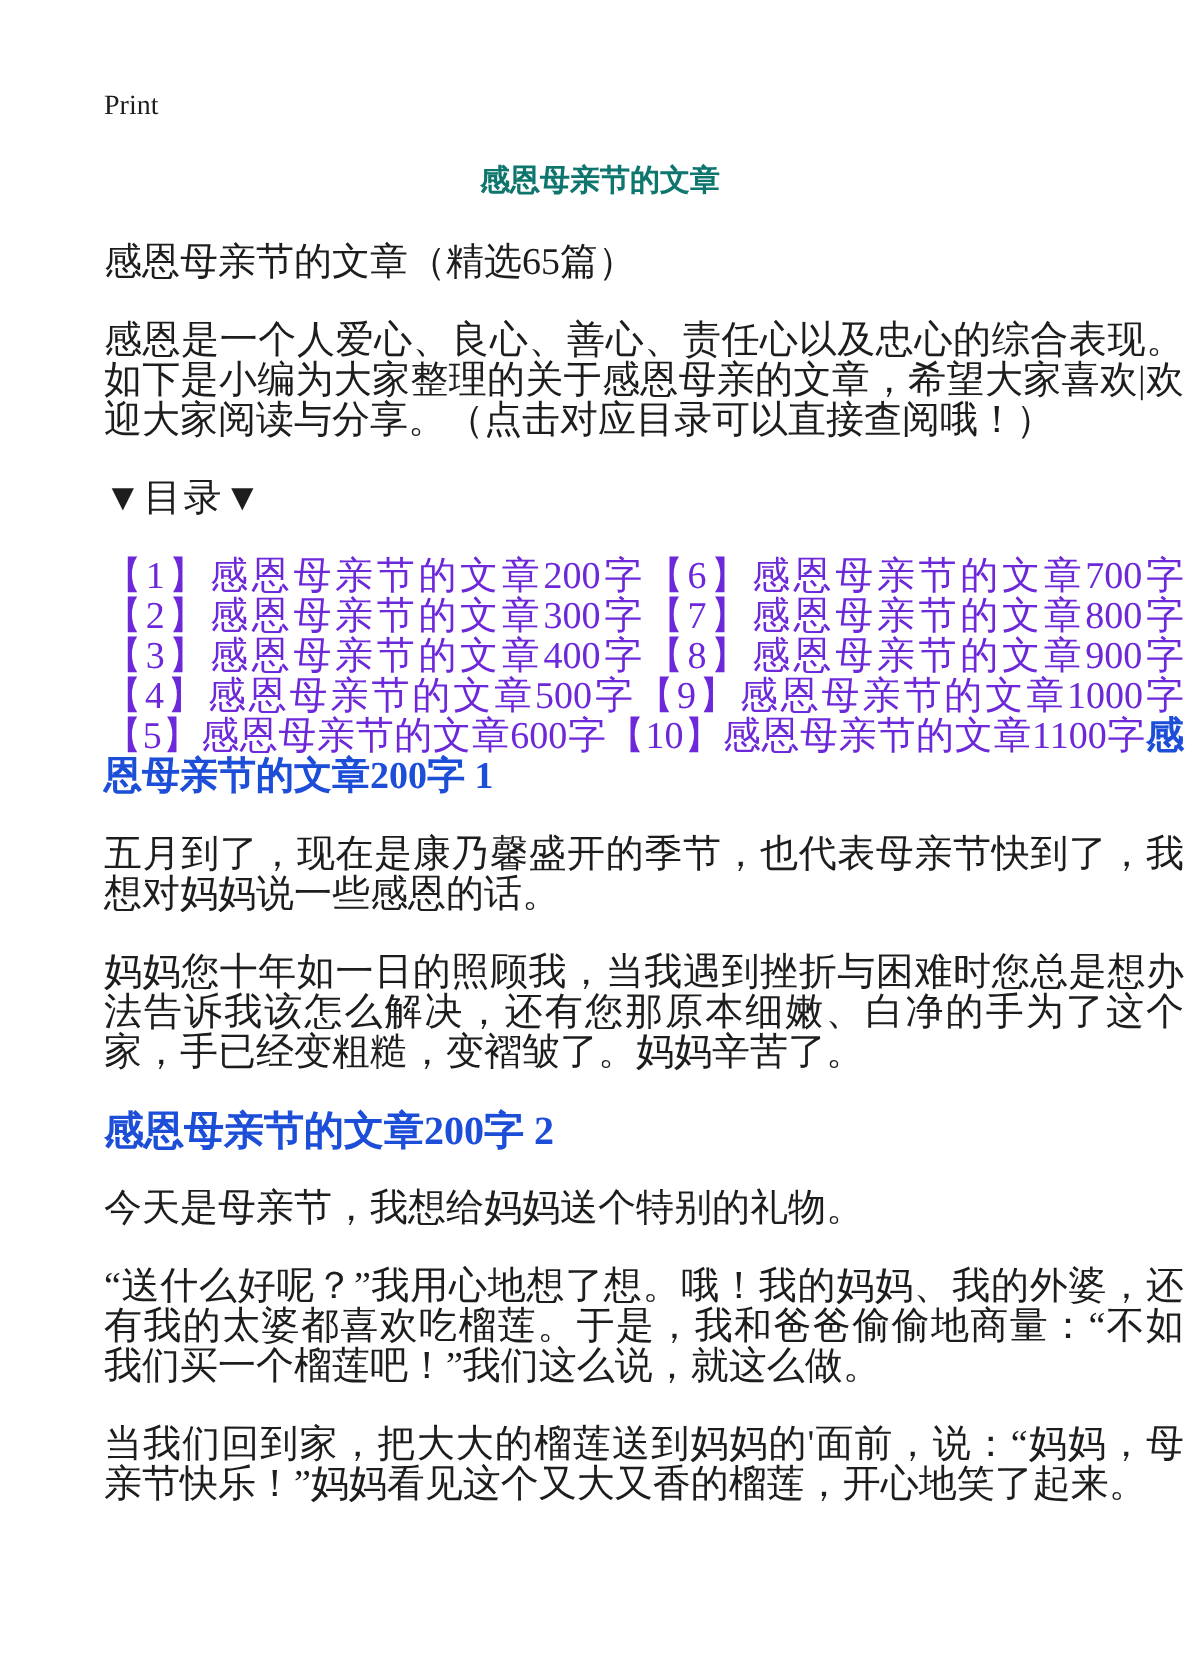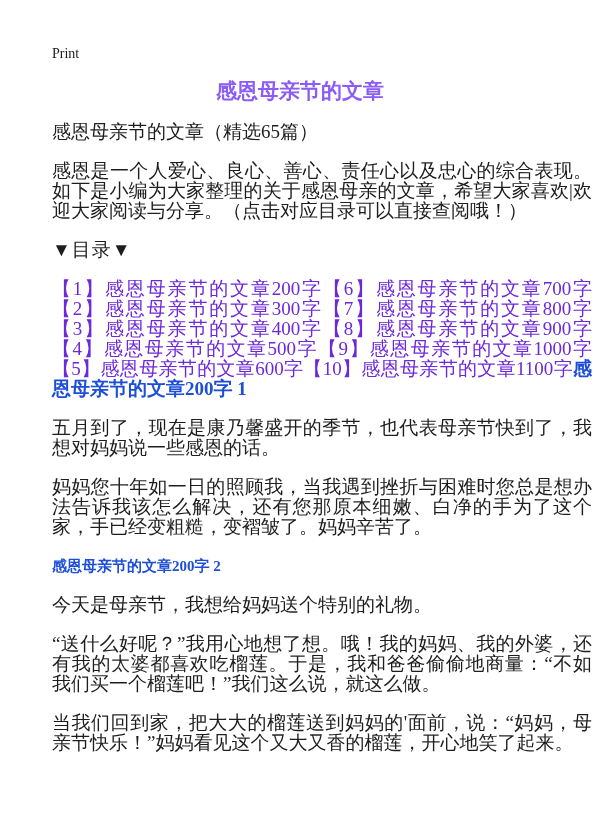--- a/index.html
+++ b/index.html
@@ -20,26 +20,26 @@
     padding: 44px 8px 0 52px;
   }
   .print-link {
     font-size: 14px;
     line-height: 18px;
     color: #1d1d1d;
     cursor: pointer;
     display: inline-block;
   }
   h1.doc-title {
-    font-size: 21px;
+    font-size: 15px;
     line-height: 24px;
     font-weight: bold;
     text-align: center;
     margin: 16px 44px 15px 0; 
-    color: #8b5cf6;
+    color: #0f766e;
   }
   p {
     font-size: 19px;
     line-height: 20px;
     margin: 19px 0;
     text-align: justify;
     text-justify: inter-ideograph;
     word-break: break-all;
   }
   .toc-marker {
@@ -48,21 +48,21 @@
   .toc-item {
     cursor: pointer;
     color: #6d28d9;
     text-decoration: none;
   }
   .inline-heading, .section-heading {
     font-weight: bold;
     color: #1d4ed8;
   }
   .section-heading {
-    font-size: 15px;
+    font-size: 20px;
     line-height: 20px;
     margin: 11px 0;
   }
 </style>
 </head>
 <body>
 
 <div class="page">
 
   <span class="print-link">Print</span>

